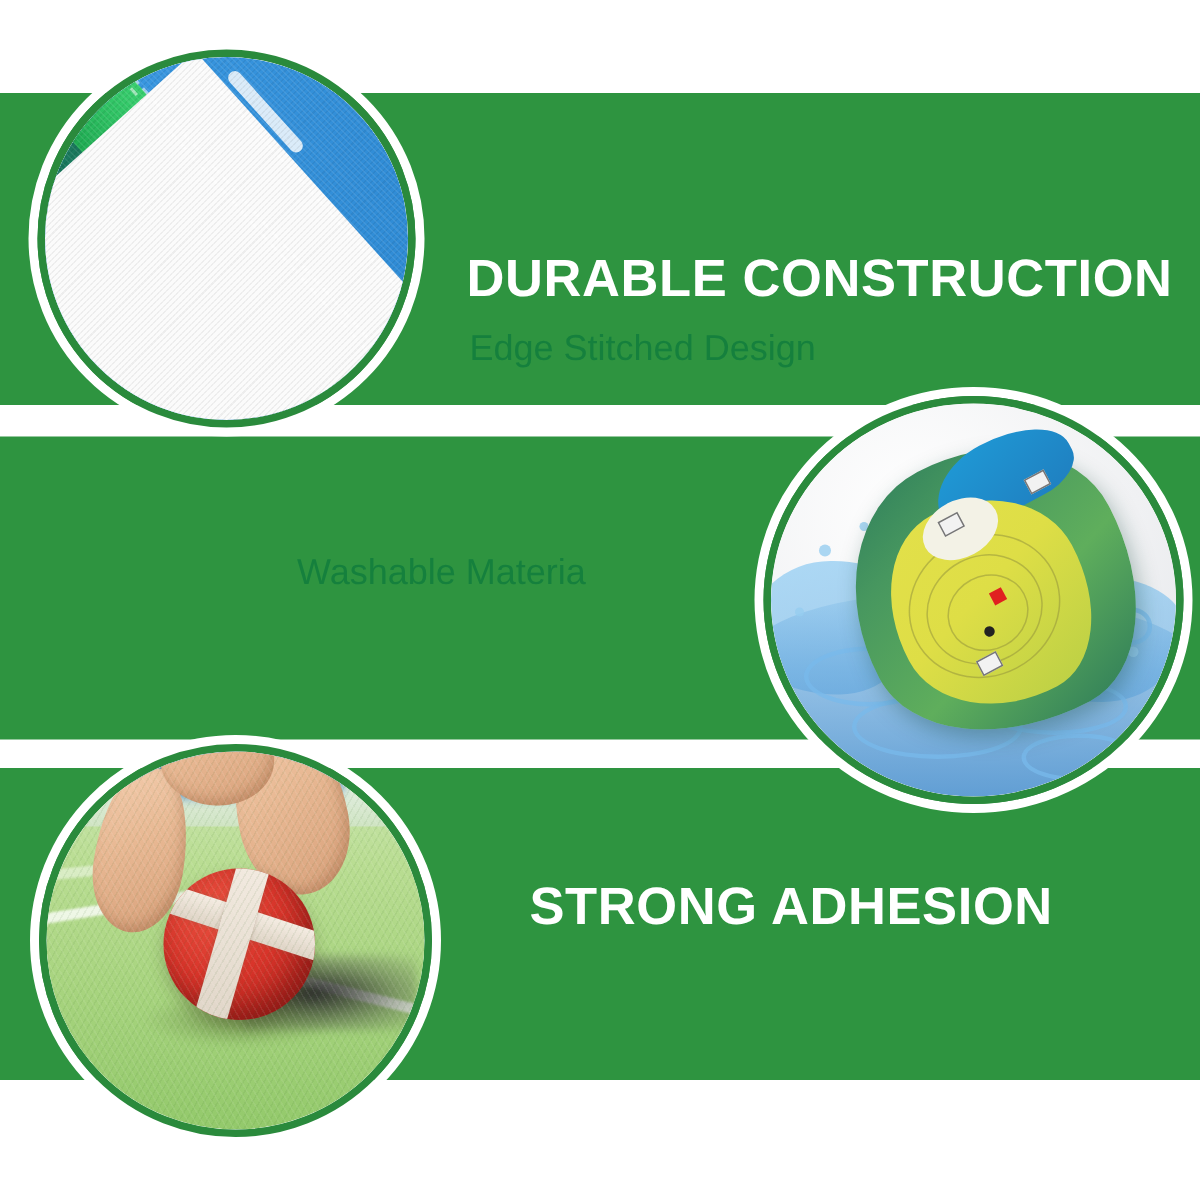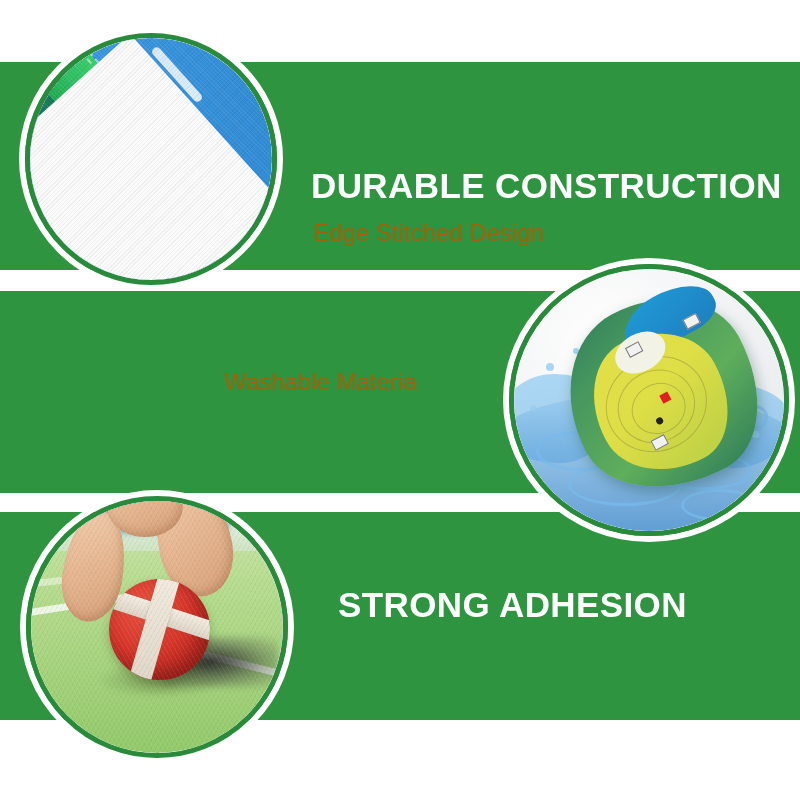--- a/index.html
+++ b/index.html
@@ -12,27 +12,27 @@
   #band2{left:0;top:291px;width:800px;height:202px;}
   #band3{left:0;top:512px;width:800px;height:208px;}
 
   
   .txtblock{position:absolute;z-index:8;}
   .headline{
     color:#ffffff;font-weight:bold;letter-spacing:.4px;
     font-size:35px;line-height:40px;white-space:nowrap;
   }
   .subline{
-    color:#a16207;font-size:24px;line-height:30px;white-space:nowrap;font-weight:400;
+    color:#15803d;font-size:24px;line-height:30px;white-space:nowrap;font-weight:400;
   }
   #t1{left:311px;top:118px;margin-top:48px;}
   #t1 .subline{margin-top:12px;margin-left:2px;}
   #t2{left:146px;top:355px;}
-  #t2 .subline{margin-top:12px;margin-left:78px;text-align:right;}
-  #t3{left:338px;top:585px;}
+  #t2 .subline{margin-top:12px;margin-left:52px;text-align:right;}
+  #t3{left:353px;top:585px;}
   #t3 .subline{margin-top:12px;margin-left:5px;}
 
   
   .circ{
     position:absolute;border-radius:50%;overflow:hidden;
     box-sizing:border-box;border:5px solid #2a8a3c;
     background:#ffffff;z-index:12;
   }
   .circ-halo{
     position:absolute;border-radius:50%;

